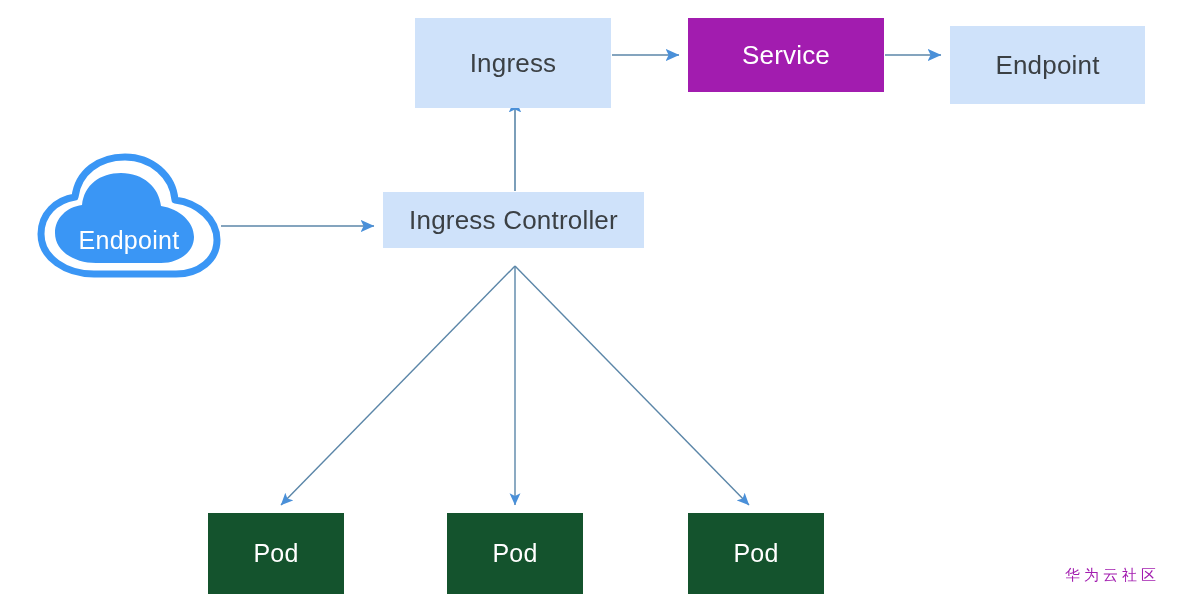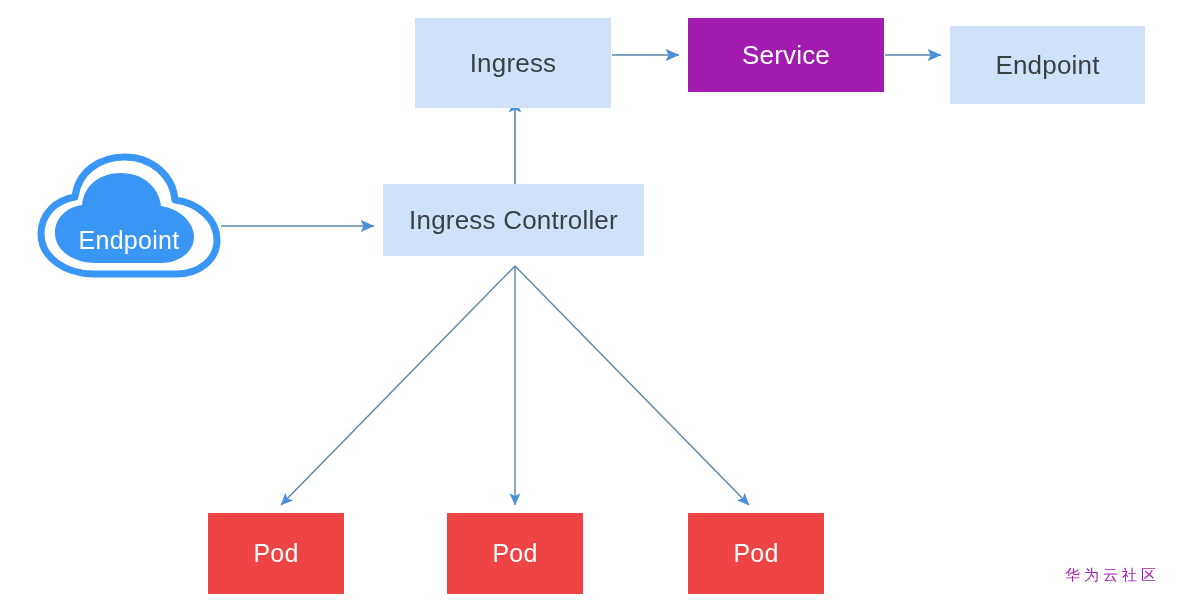--- a/index.html
+++ b/index.html
@@ -36,37 +36,37 @@
   }
   .node-lightblue {
     background: #cfe2fa;
     color: #3b4044;
   }
   .node-green {
     background: #a21caf;
     color: #ffffff;
   }
   .node-blue {
-    background: #ef4444;
+    background: #14532d;
     color: #ffffff;
   }
   #node-ingress {
     left: 415px; top: 18px; width: 196px; height: 90px;
     font-size: 26px;
   }
   #node-service {
     left: 688px; top: 18px; width: 196px; height: 74px;
     font-size: 26px;
   }
   #node-endpoint {
     left: 950px; top: 26px; width: 195px; height: 78px;
     font-size: 26px;
   }
   #node-ingress-controller {
-    left: 383px; top: 184px; width: 261px; height: 72px;
+    left: 383px; top: 192px; width: 261px; height: 56px;
     font-size: 26px;
   }
   #node-pod-1 {
     left: 208px; top: 513px; width: 136px; height: 81px;
     font-size: 25px;
   }
   #node-pod-2 {
     left: 447px; top: 513px; width: 136px; height: 81px;
     font-size: 25px;
   }

